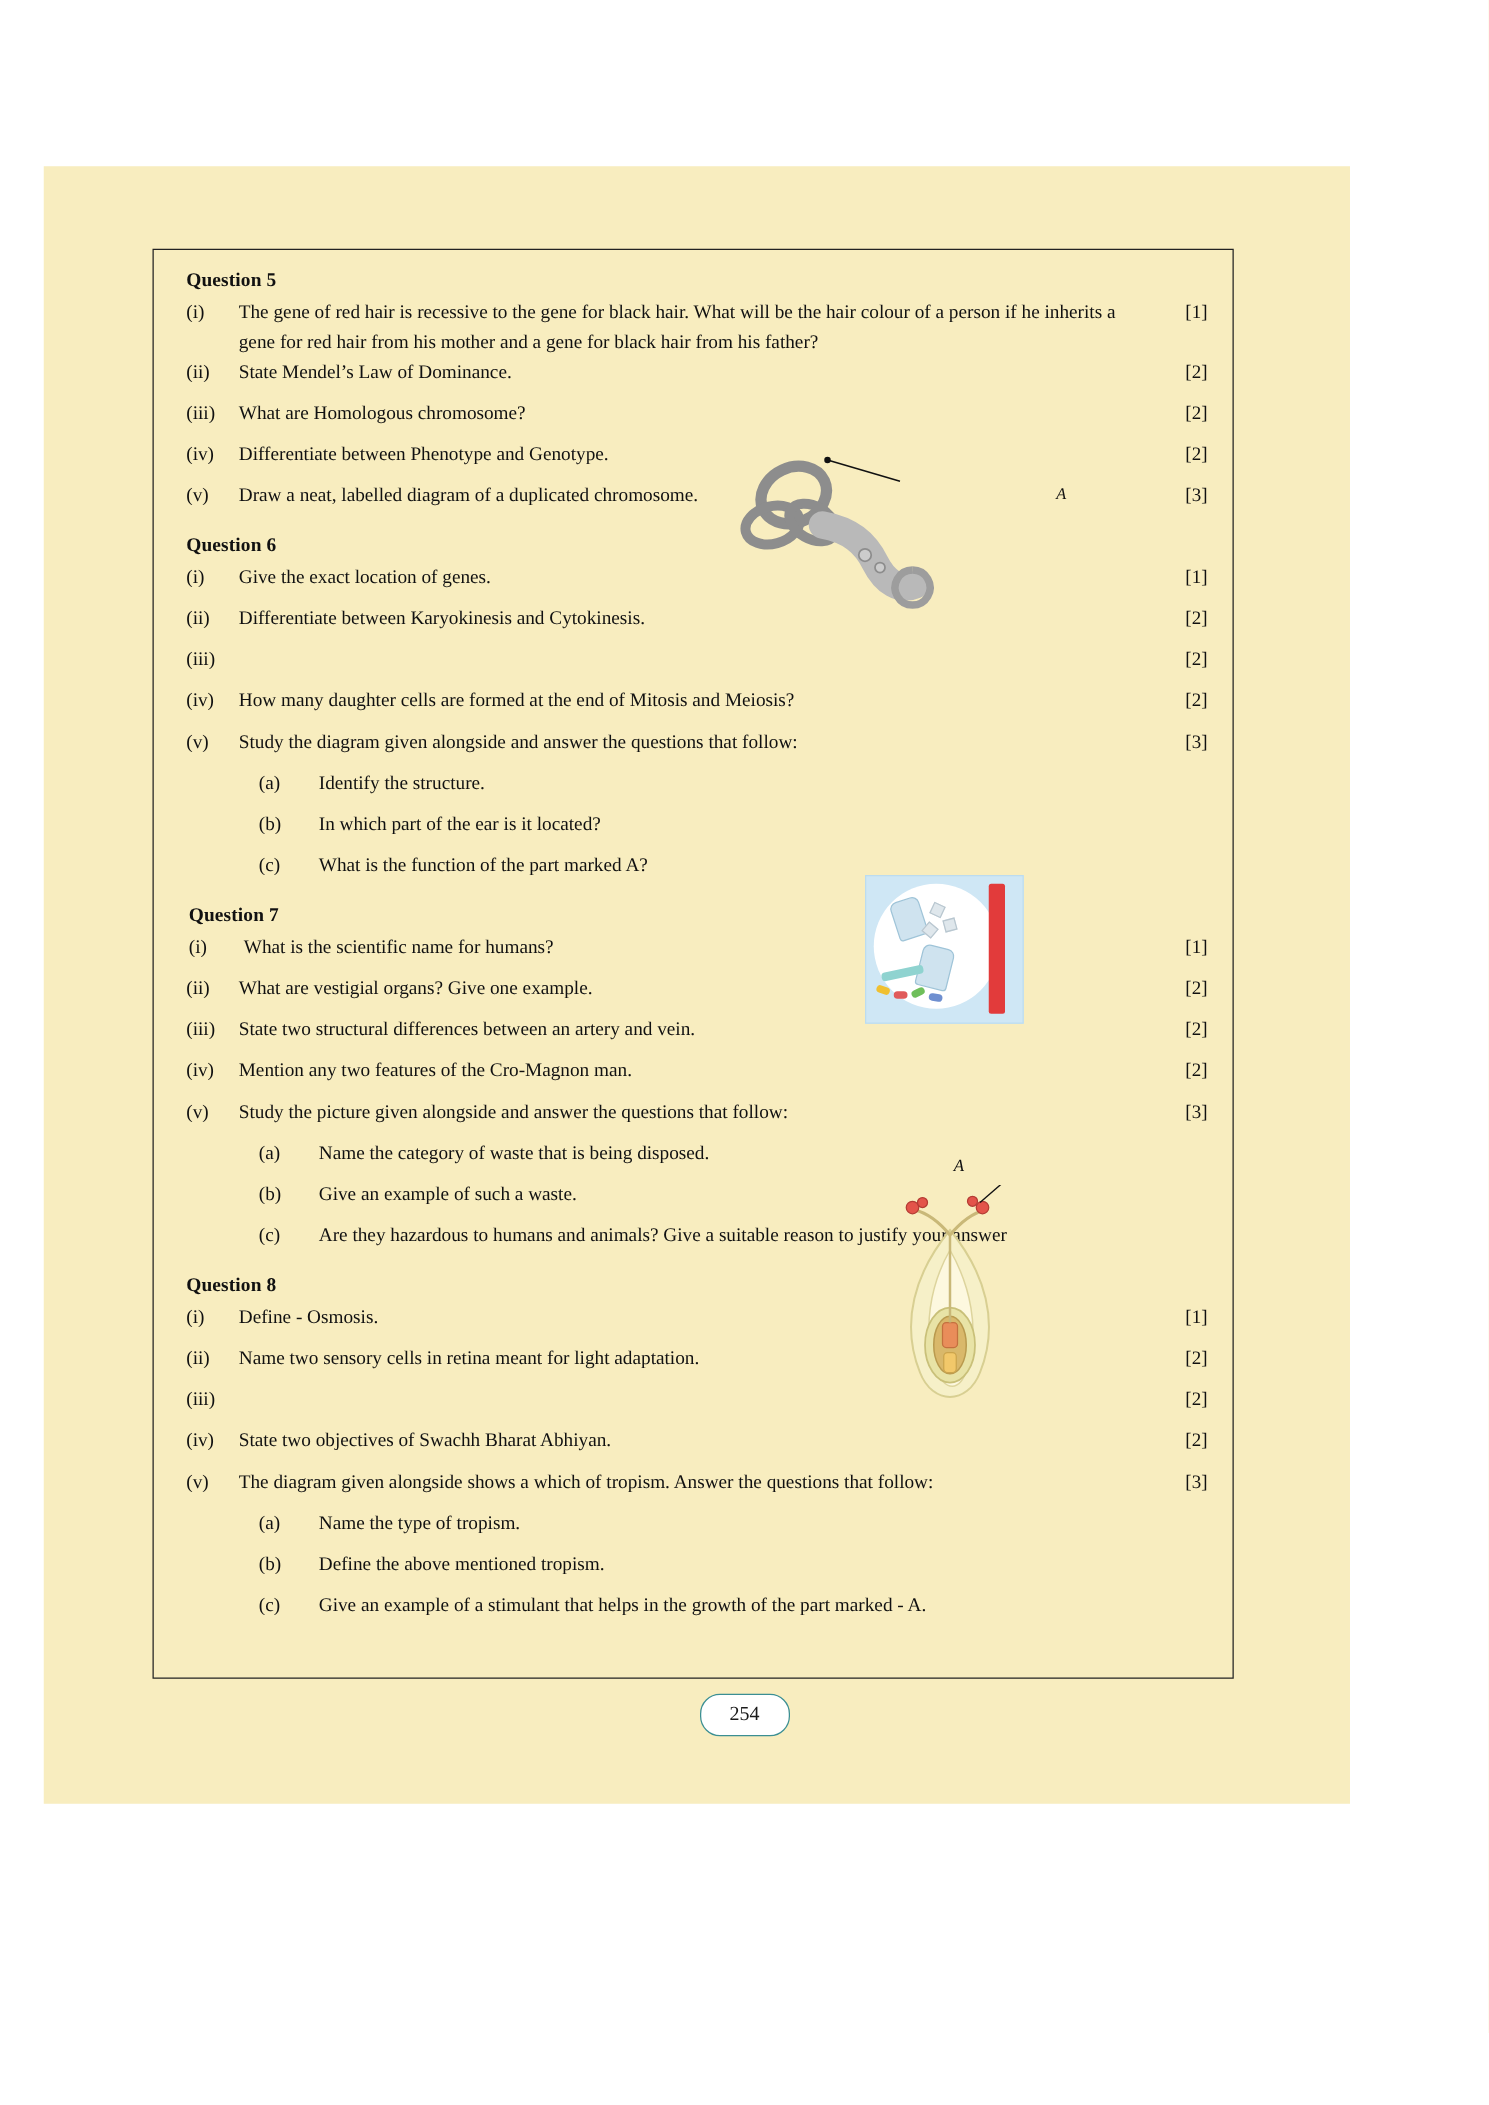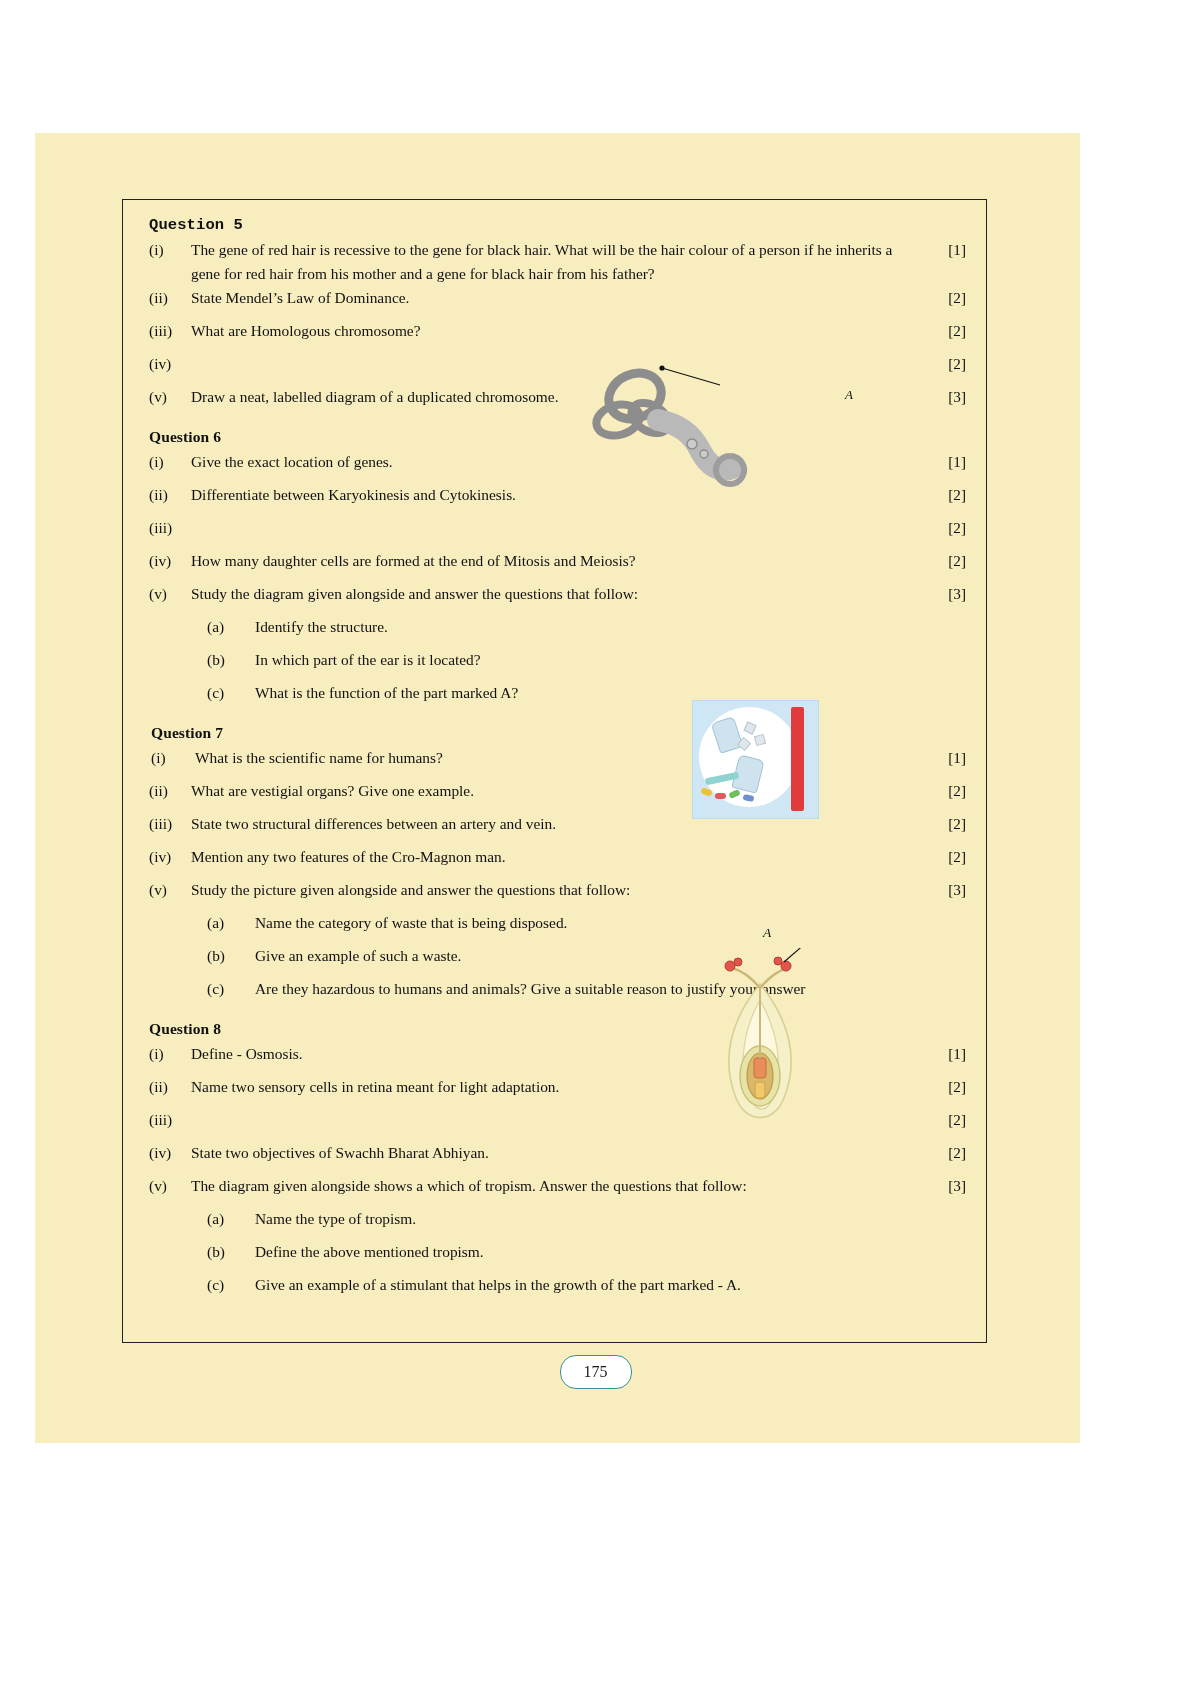--- a/index.html
+++ b/index.html
@@ -41,21 +41,21 @@
     height: 100%;
     padding: 10px 14px 0 14px;
     box-sizing: border-box;
   }
   .qhead {
     font-weight: bold;
     font-size: 15.5px;
     margin: 10px 0 4px 12px;
     letter-spacing: 0.1px;
   }
-  .qhead.first { margin-top: 6px; font-family: Liberation Mono, monospace; }
+  .qhead.first { margin-top: 6px; }
   .qhead.indent { margin-left: 14px; }
 
   .row {
     position: relative;
     display: flex;
     align-items: flex-start;
     margin: 0 0 0 12px;
     min-height: 33px;
     font-size: 15.4px;
   }
@@ -227,20 +227,21 @@
       <div class="txt">State Mendel’s Law of Dominance.</div>
       <div class="marks">[2]</div>
     </div>
     <div class="row">
       <div class="num">(iii)</div>
       <div class="txt">What are Homologous chromosome?</div>
       <div class="marks">[2]</div>
     </div>
     <div class="row">
       <div class="num">(iv)</div>
+      <div class="txt">Differentiate between Phenotype and Genotype.</div>
       <div class="marks">[2]</div>
     </div>
     <div class="row">
       <div class="num">(v)</div>
       <div class="txt">Draw a neat, labelled diagram of a duplicated chromosome.</div>
       <div class="marks">[3]</div>
     </div>
 
     <div class="qhead">Question 6</div>
 
@@ -408,13 +409,13 @@
     <path d="M80 40 C90 28, 100 22, 108 20" stroke="#c9b878" stroke-width="2.4" fill="none"></path>
     <circle cx="50" cy="18" r="5" fill="#e3544a" stroke="#b43c34" stroke-width="1"></circle>
     <circle cx="58" cy="14" r="4" fill="#e3544a" stroke="#b43c34" stroke-width="1"></circle>
     <circle cx="106" cy="18" r="5" fill="#e3544a" stroke="#b43c34" stroke-width="1"></circle>
     <circle cx="98" cy="13" r="4" fill="#e3544a" stroke="#b43c34" stroke-width="1"></circle>
     <line x1="104" y1="14" x2="134" y2="-12" stroke="#111111" stroke-width="1.1"></line>
   </svg>
 </div>
 <div class="trop-label">A</div>
 
-<div class="page-num">175</div>
+<div class="page-num">254</div>
 
 </body></html>

